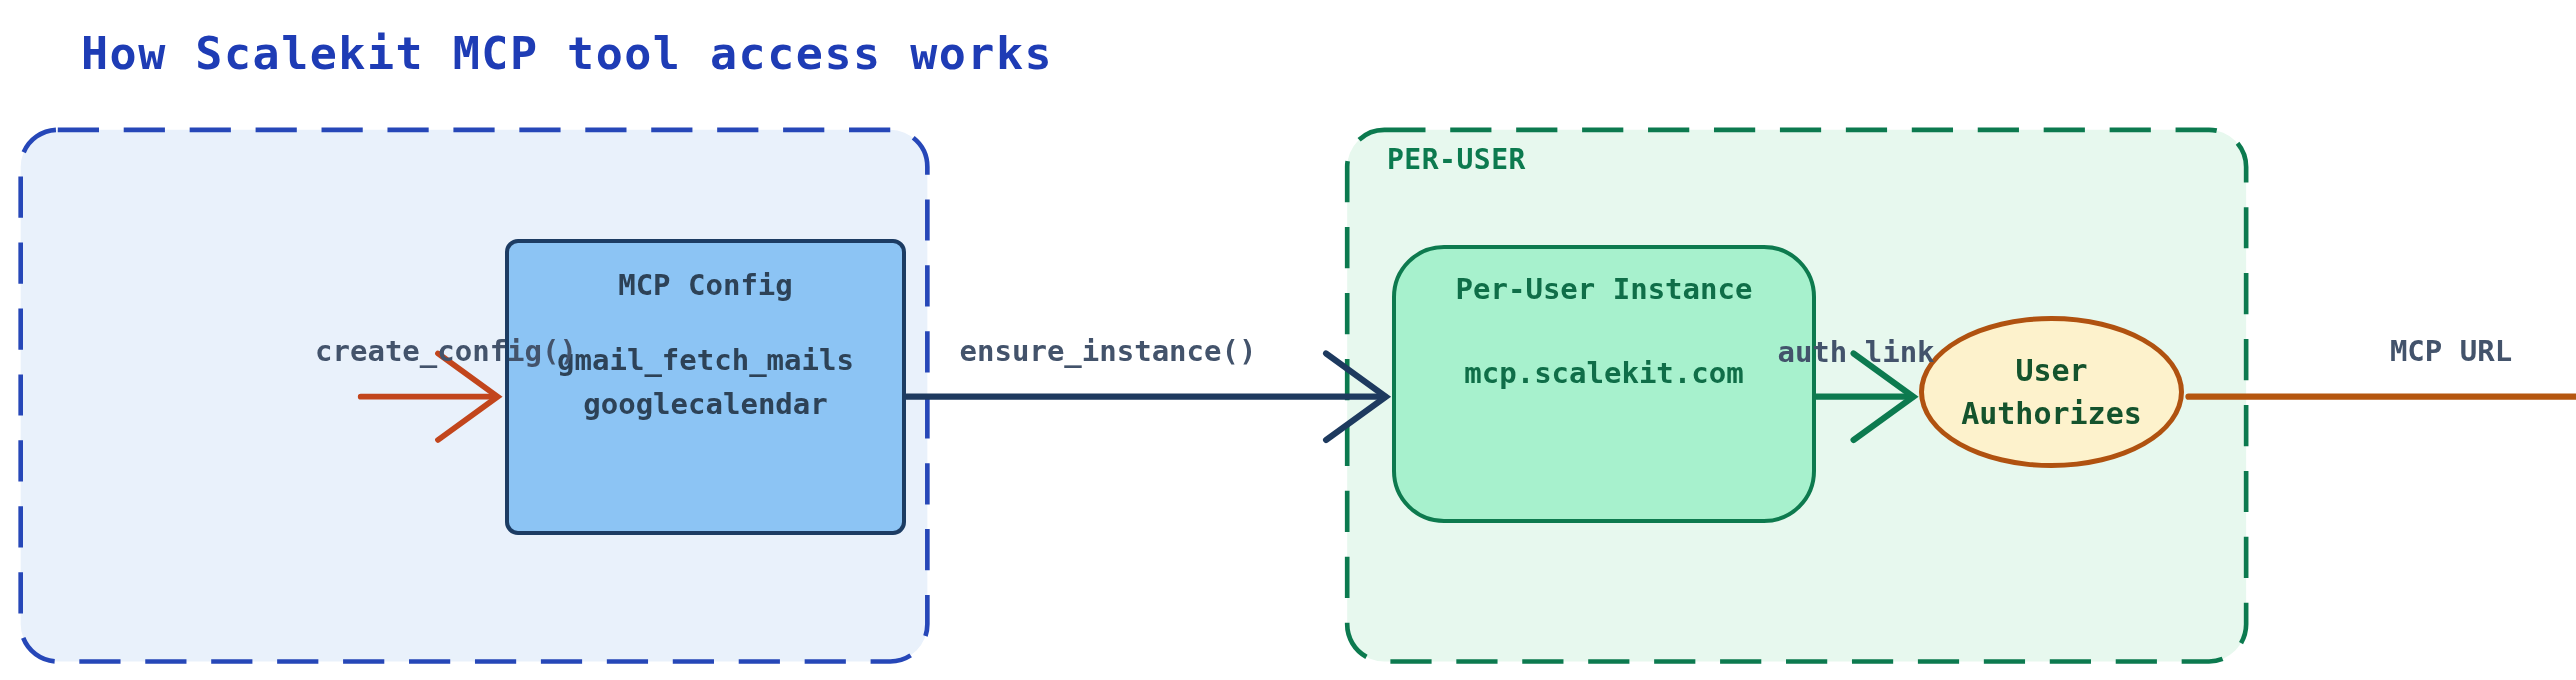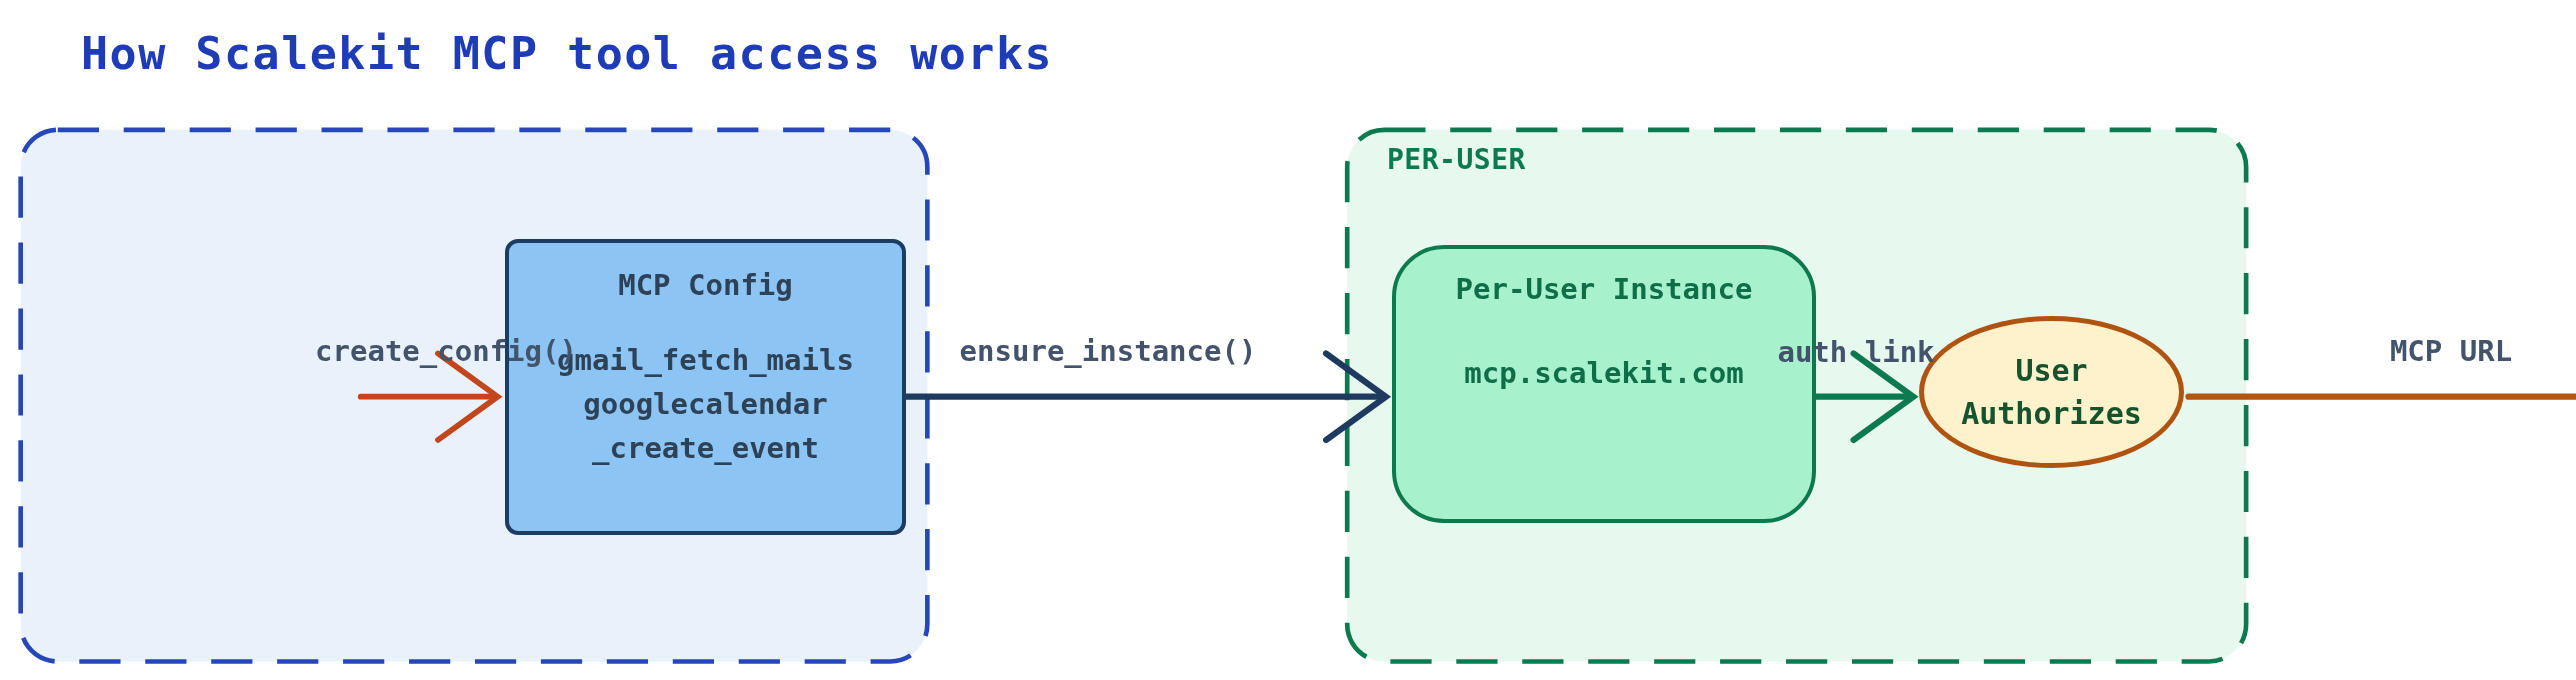--- a/index.html
+++ b/index.html
@@ -136,21 +136,20 @@
   <h1 class="title">How Scalekit MCP tool access works</h1>
 
   <div class="group-label peruser">PER-USER</div>
 
 
   <div class="node" id="mcp-config">
     <div class="node-title">MCP Config</div>
     <div class="node-body">
       <div>gmail_fetch_mails</div>
       <div>googlecalendar</div>
-      <div>_create_event</div>
     </div>
   </div>
 
   <div class="node" id="per-user-instance">
     <div class="node-title">Per-User Instance</div>
     <div class="node-body">
       <div>mcp.scalekit.com</div>
     </div>
   </div>
 

